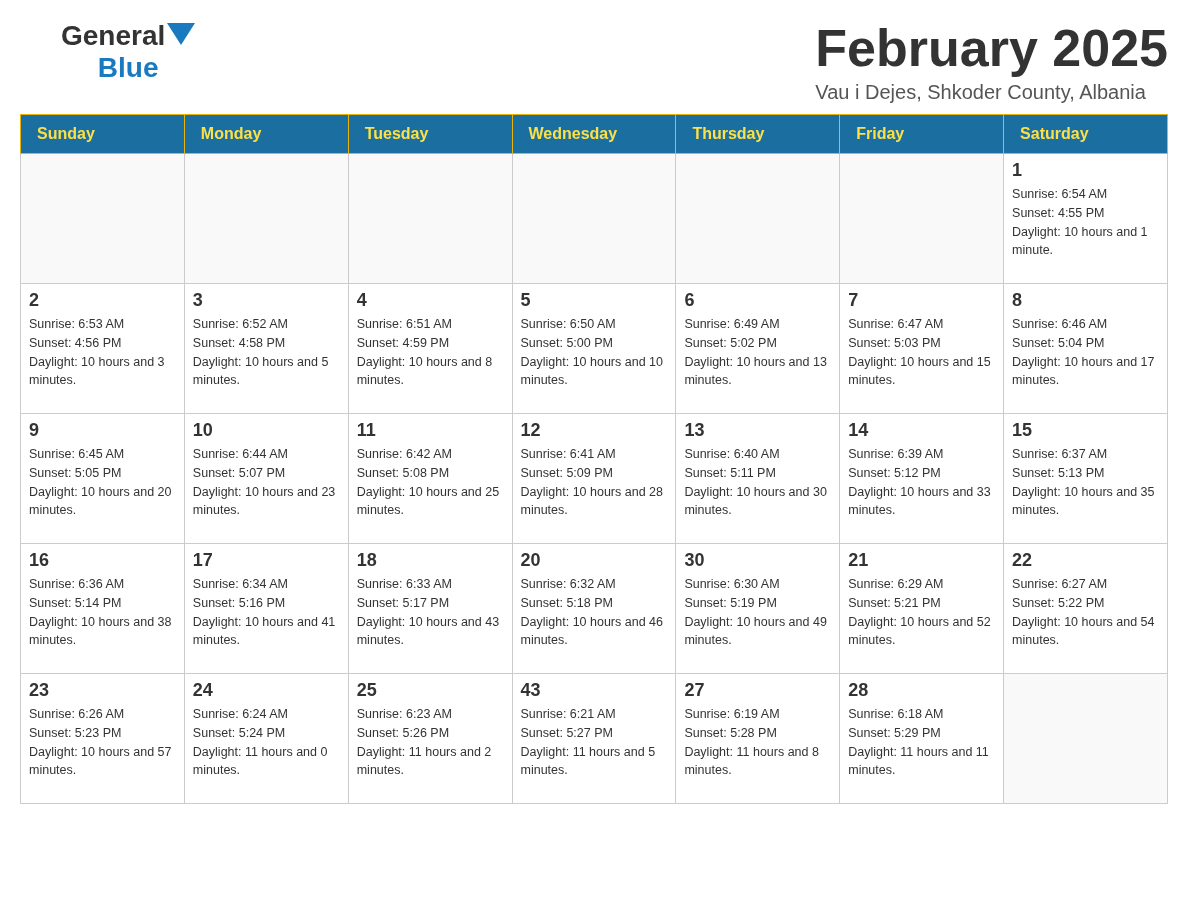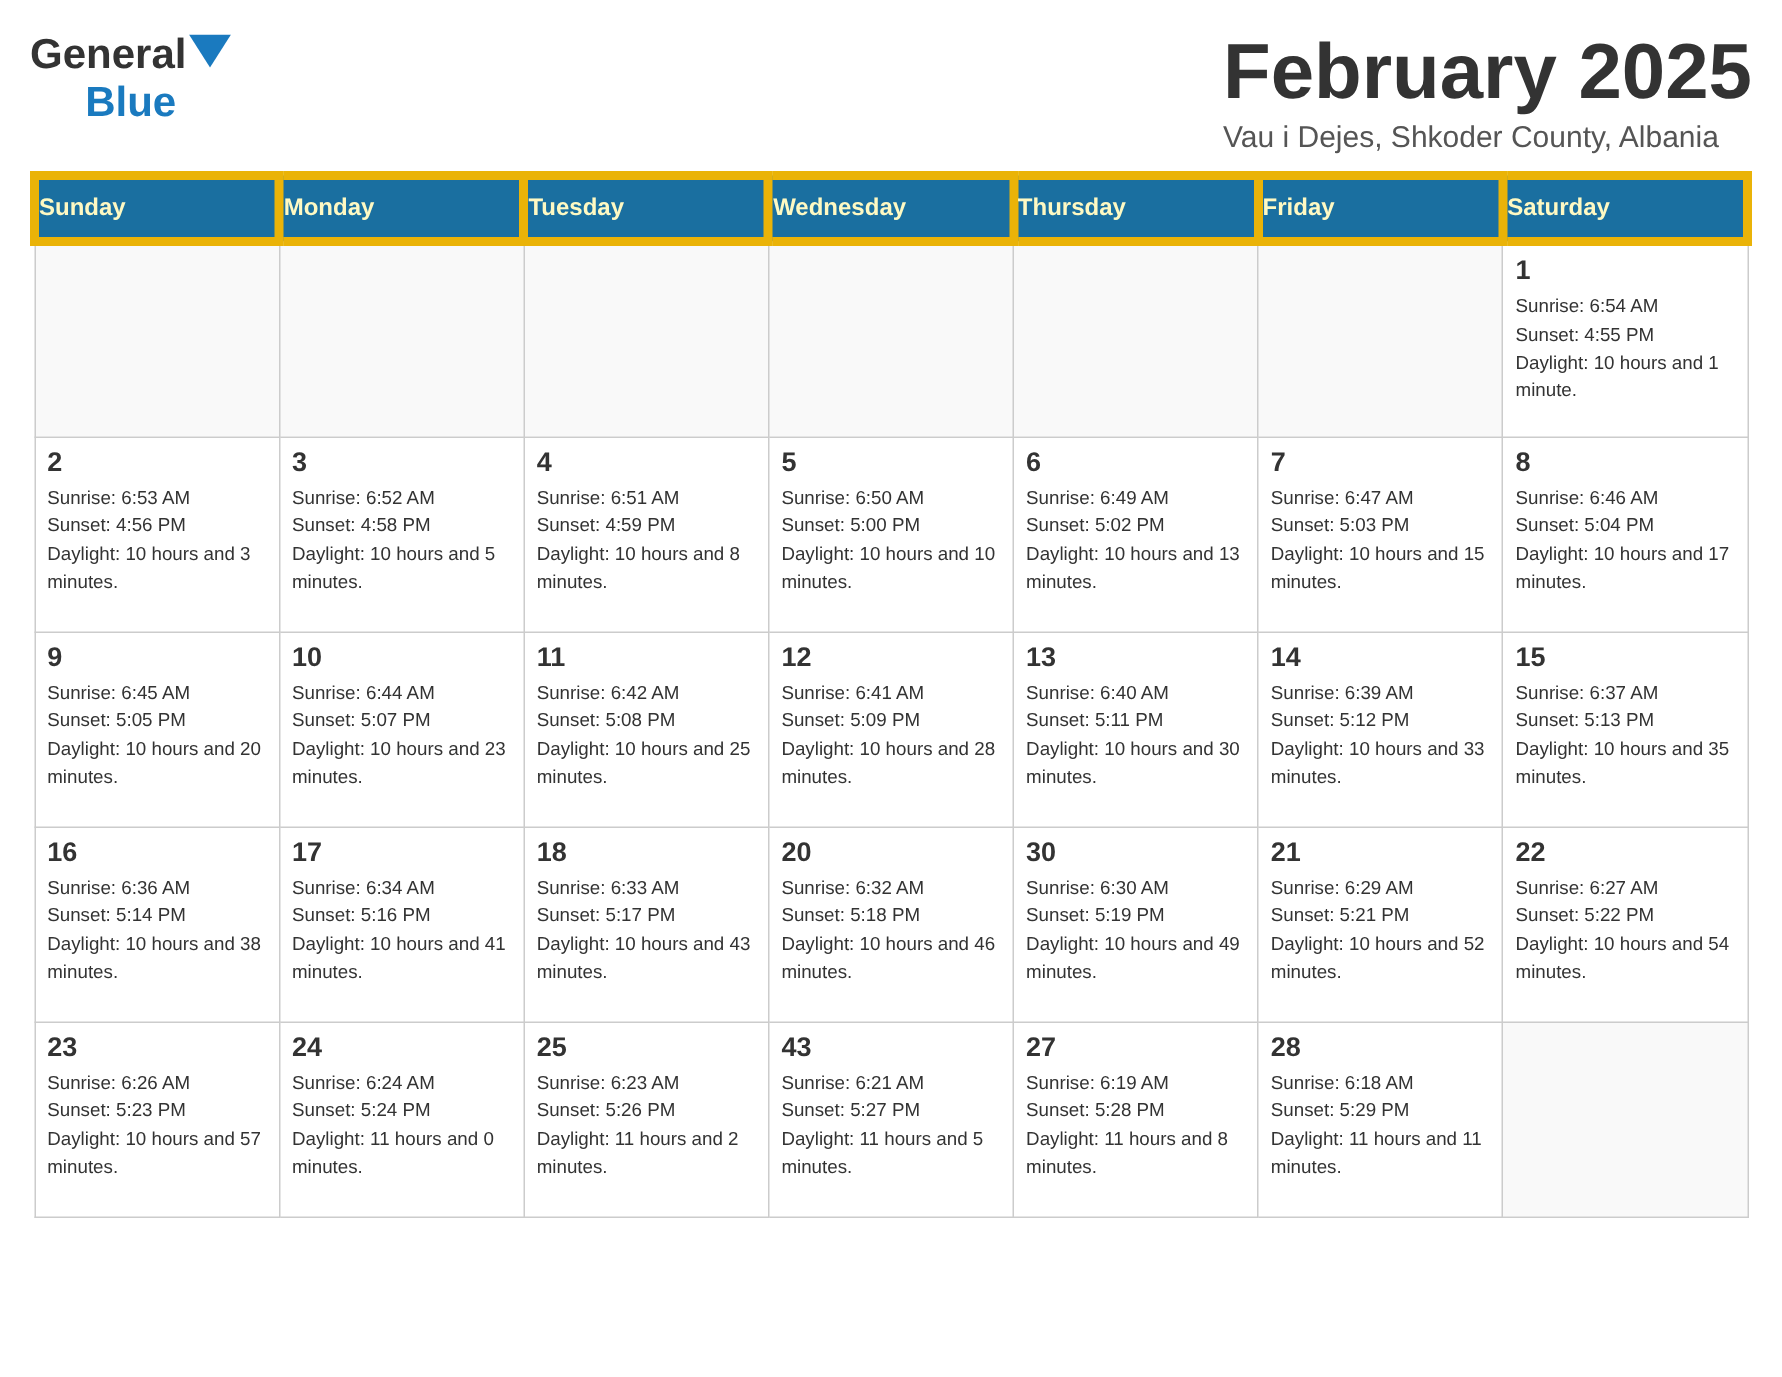--- a/index.html
+++ b/index.html
@@ -14,20 +14,21 @@
     .header {
       display: flex;
       justify-content: space-between;
       align-items: flex-start;
       margin-bottom: 10px;
     }
     .logo {
       display: flex;
       flex-direction: column;
       align-items: center;
+      margin-left: 41px;
     }
     .logo-general {
       font-size: 28px;
       font-weight: bold;
       color: #333;
     }
     .logo-blue {
       font-size: 28px;
       font-weight: bold;
       color: #1a7abf;
@@ -47,26 +48,26 @@
       color: #555;
       margin-top: 4px;
     }
     .calendar {
       width: 100%;
       border-collapse: collapse;
       margin-top: 10px;
     }
     .calendar th {
       background-color: #1a6fa0;
-      color: #fef9c3;
+      color: #fde047;
       font-size: 16px;
       font-weight: bold;
-      padding: 10px 0;
+      padding: 10px 16px;
       text-align: left;
-      border: 6px solid #eab308;
+      border: 1px solid #eab308;
     }
     .calendar td {
       vertical-align: top;
       border: 1px solid #ccc;
       padding: 6px 8px;
       width: 14.28%;
       min-height: 110px;
       height: 130px;
       font-size: 13px;
       color: #333;

